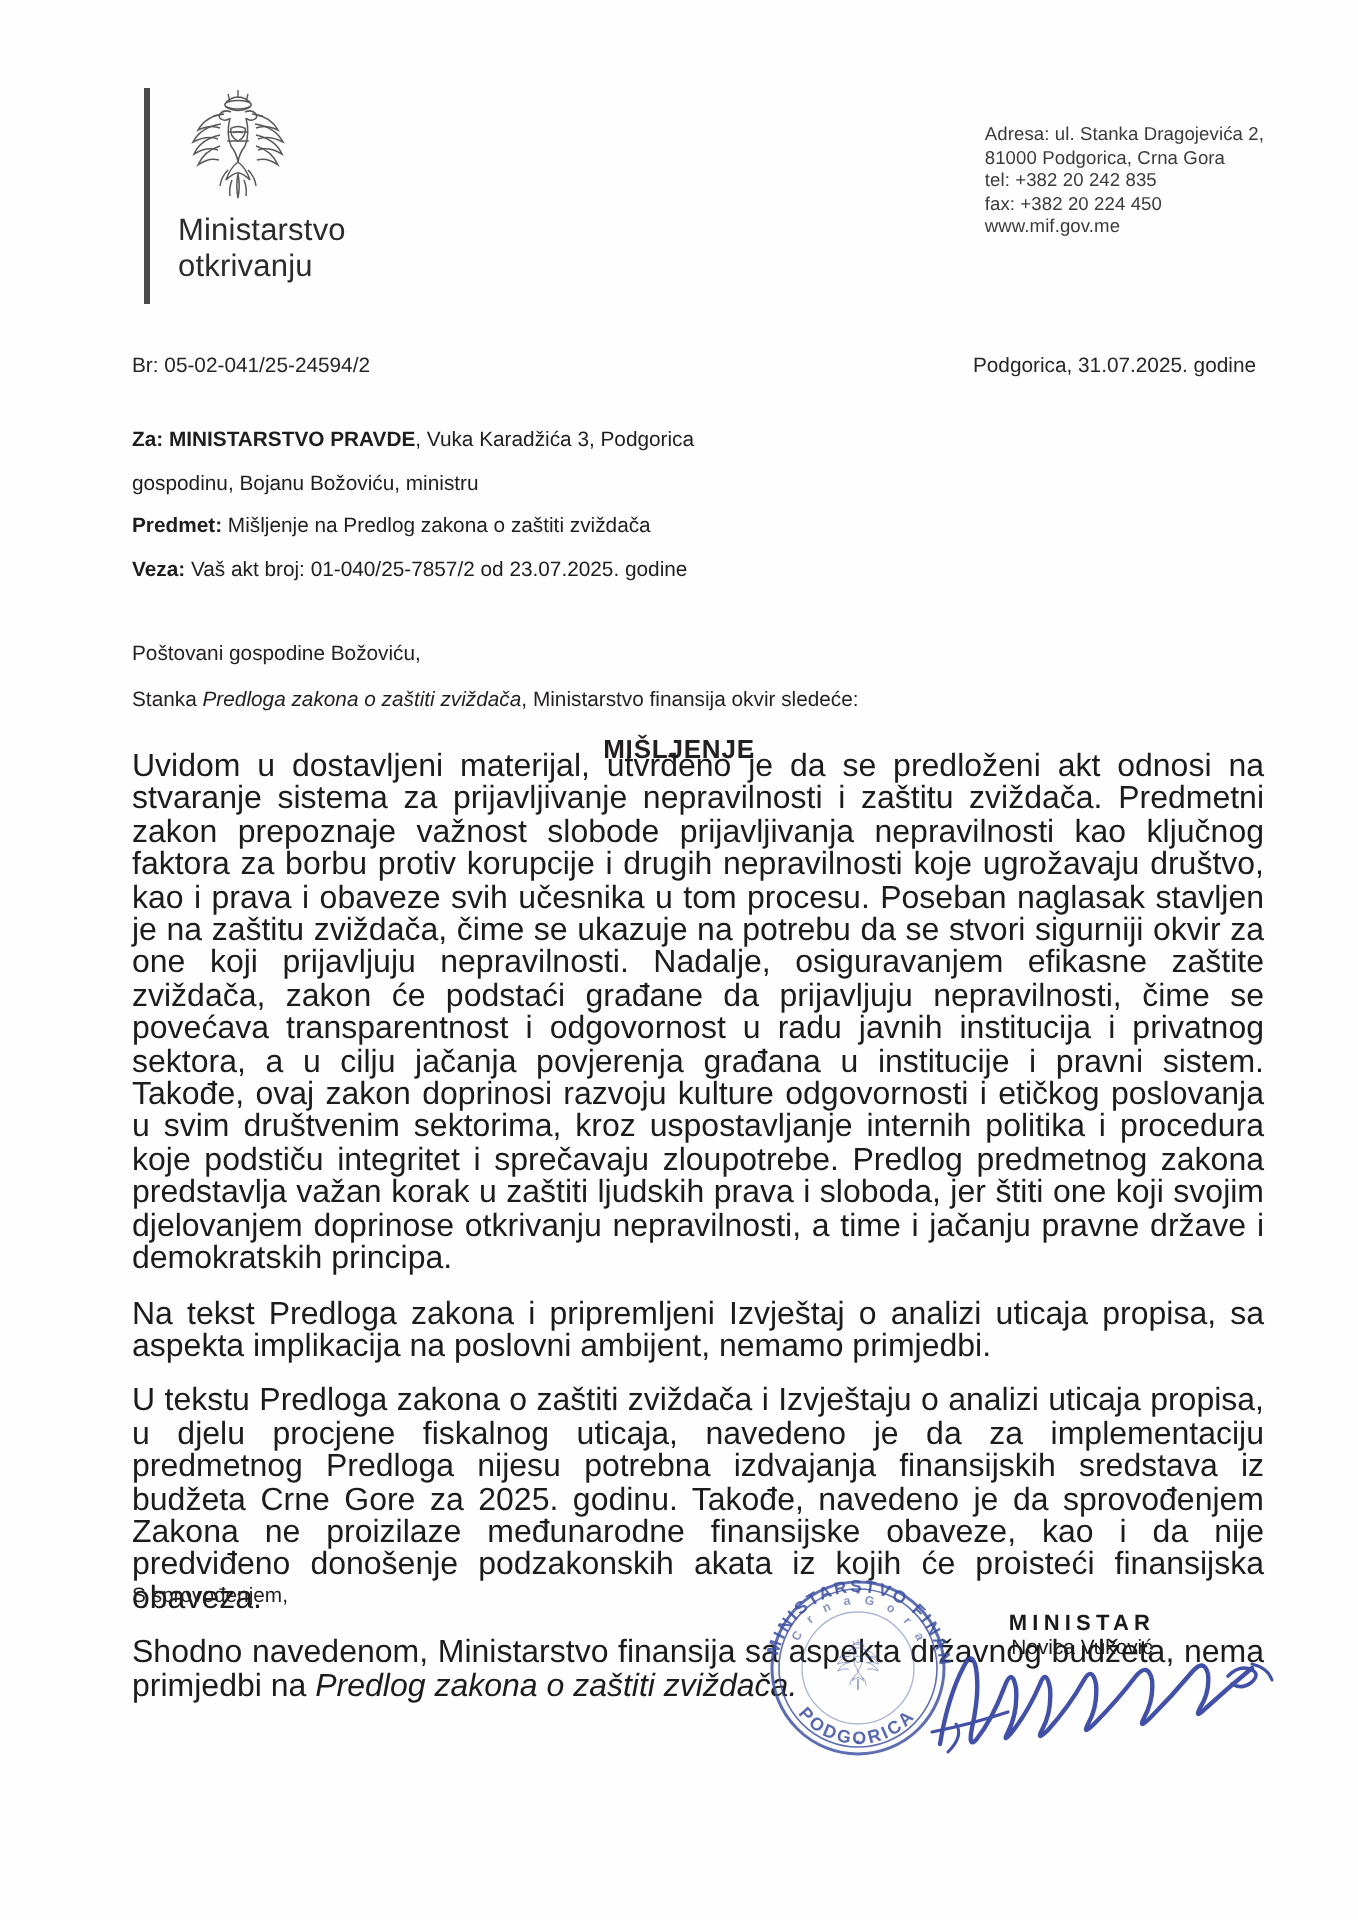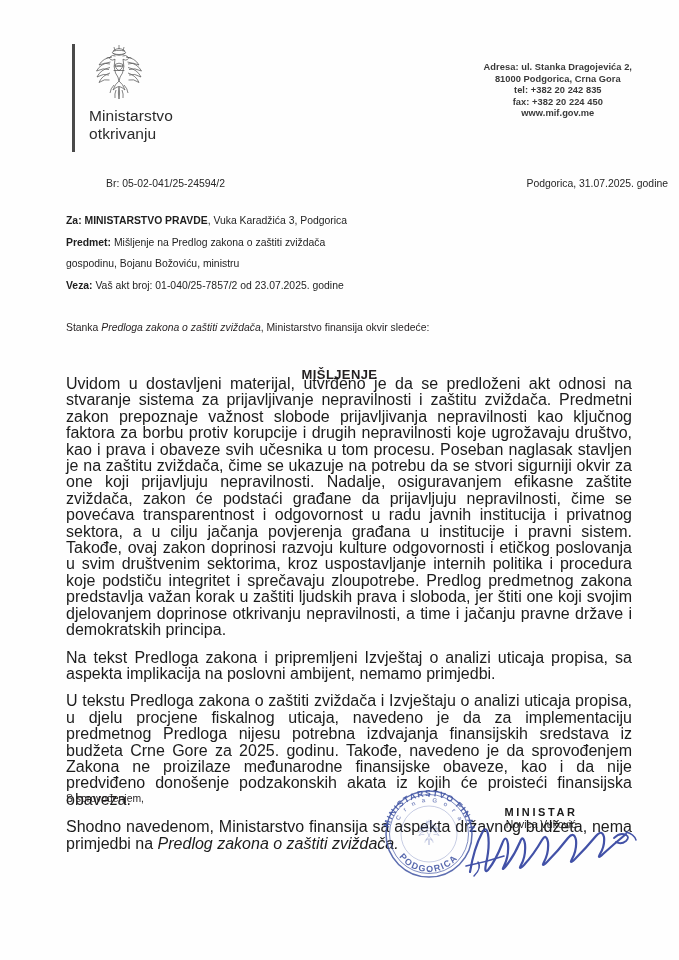--- a/index.html
+++ b/index.html
@@ -26,31 +26,31 @@
     flex:0 0 auto;
   }
   .logo-inner{ display:flex; flex-direction:column; }
   .crest{ width:52px; height:60px; margin-left:4px; }
   .logo-text{
     font-size:15.5px; line-height:18px; color:#2b2b2b;
     letter-spacing:.1px; margin-top:3px;
   }
   .address{
     position:absolute; right:47px; top:62px;
-    text-align:center;
+    text-align:left;
     font-size:9.3px; line-height:11.6px;
-    color:#3a3a3a; letter-spacing:.05px;font-weight:bold;
+    color:#3a3a3a; letter-spacing:.05px;
   }
   .address div{ white-space:nowrap; }
 
   
   .refline{
     position:absolute; left:66px; top:178px; width:566px;
     display:flex; justify-content:space-between;
-    font-size:10.4px; color:#262626;margin-left:40px;
+    font-size:10.4px; color:#262626;
   }
   .refline .place{ margin-right:4px; }
 
   
   .addressee{
     position:absolute; left:66px; top:210px; width:566px;
     font-size:10.4px; line-height:21.5px; color:#1e1e1e;
   }
   .addressee b{ font-weight:bold; }
   .addressee .row{ white-space:nowrap; }
@@ -172,30 +172,31 @@
   <div class="refline">
     <span>Br: 05-02-041/25-24594/2</span>
     <span class="place">Podgorica, 31.07.2025. godine</span>
   </div>
 
   <div class="addressee">
     <div class="row">
       <b>Za:</b>
       <b>MINISTARSTVO PRAVDE</b><span>, Vuka Karadžića 3, Podgorica</span>
     </div>
+    <div class="row">gospodinu, Bojanu Božoviću, ministru</div>
     <div class="row">
       <b>Predmet:</b><span> Mišljenje na Predlog zakona o zaštiti zviždača</span>
     </div>
-    <div class="row">gospodinu, Bojanu Božoviću, ministru</div>
     <div class="row">
       <b>Veza:</b><span> Vaš akt broj: 01-040/25-7857/2 od 23.07.2025. godine</span>
     </div>
   </div>
 
   <div class="salutation">
+    <div>Poštovani gospodine Božoviću,</div>
     <div>
       <span>Stanka </span><span class="it">Predloga zakona o zaštiti zviždača</span><span>, Ministarstvo finansija okvir sledeće:</span>
     </div>
   </div>
 
   <div class="op-title">MIŠLJENJE</div>
 
   <div class="body-text">
     <p>Uvidom u dostavljeni materijal, utvrđeno je da se predloženi akt odnosi na stvaranje sistema za prijavljivanje nepravilnosti i zaštitu zviždača. Predmetni zakon prepoznaje važnost slobode prijavljivanja nepravilnosti kao ključnog faktora za borbu protiv korupcije i drugih nepravilnosti koje ugrožavaju društvo, kao i prava i obaveze svih učesnika u tom procesu. Poseban naglasak stavljen je na zaštitu zviždača, čime se ukazuje na potrebu da se stvori sigurniji okvir za one koji prijavljuju nepravilnosti. Nadalje, osiguravanjem efikasne zaštite zviždača, zakon će podstaći građane da prijavljuju nepravilnosti, čime se povećava transparentnost i odgovornost u radu javnih institucija i privatnog sektora, a u cilju jačanja povjerenja građana u institucije i pravni sistem. Takođe, ovaj zakon doprinosi razvoju kulture odgovornosti i etičkog poslovanja u svim društvenim sektorima, kroz uspostavljanje internih politika i procedura koje podstiču integritet i sprečavaju zloupotrebe. Predlog predmetnog zakona predstavlja važan korak u zaštiti ljudskih prava i sloboda, jer štiti one koji svojim djelovanjem doprinose otkrivanju nepravilnosti, a time i jačanju pravne države i demokratskih principa.</p>
     <p>Na tekst Predloga zakona i pripremljeni Izvještaj o analizi uticaja propisa, sa aspekta implikacija na poslovni ambijent, nemamo primjedbi.</p>

